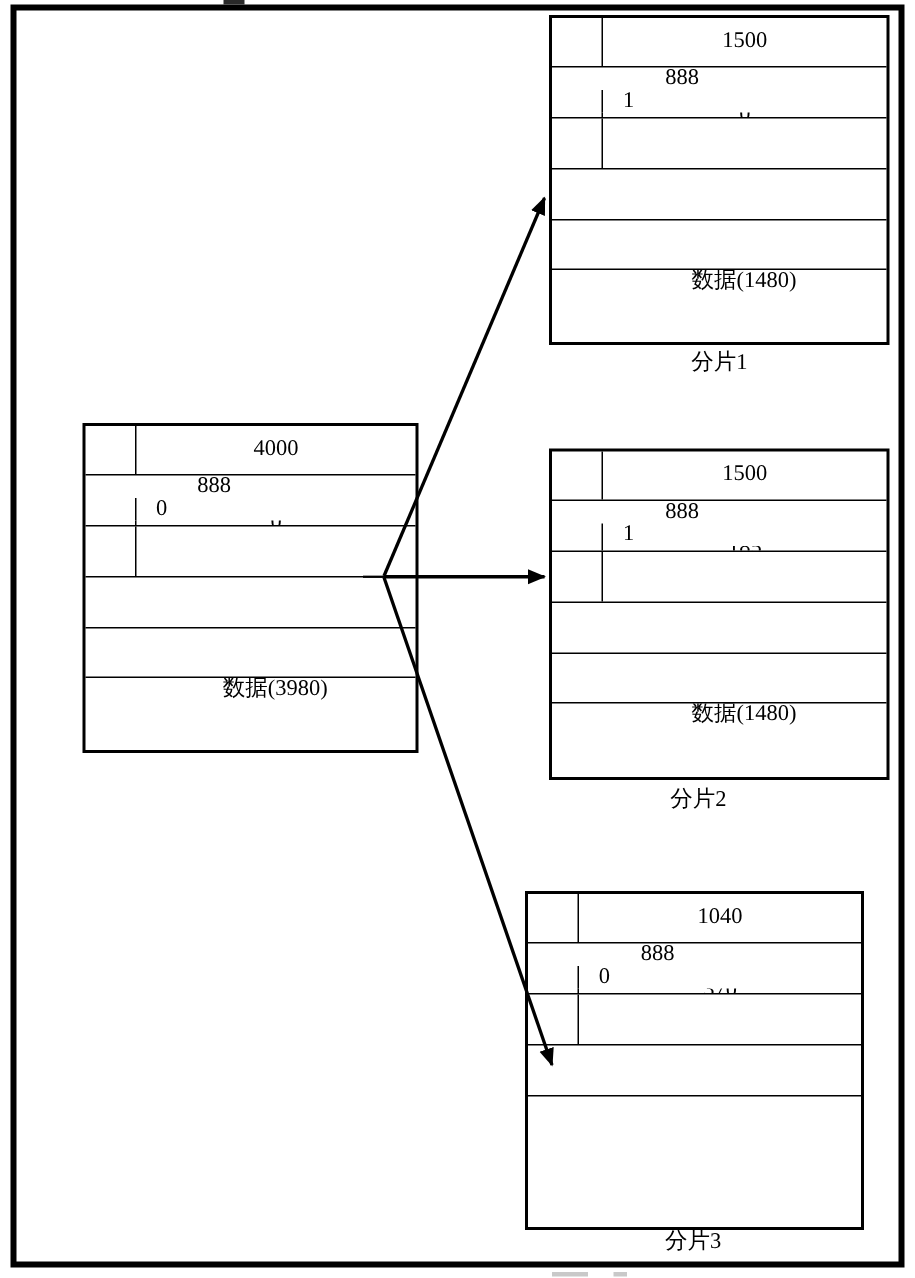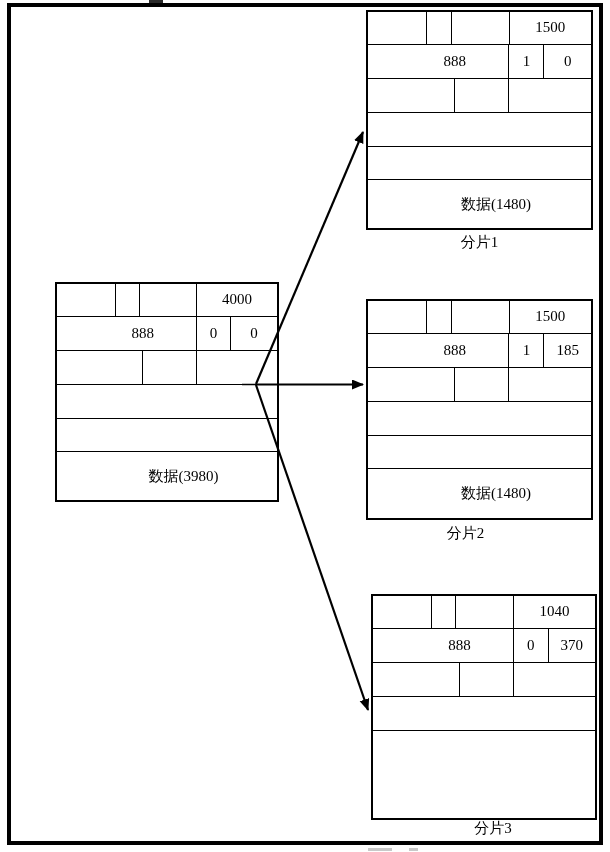--- a/index.html
+++ b/index.html
@@ -21,21 +21,21 @@
   }
   .under-mark{position:absolute;height:3px;background:#c9c9c9;}
   .hbox{
     position:absolute;
     border:2px solid #000;
     background:#fff;
     box-sizing:border-box;
     display:flex;flex-direction:column;
   }
   .hrow{
-    display:flex;flex-direction:row;
+    display:flex;flex-direction:column;
     box-sizing:border-box;
     flex:0 0 auto;
     padding-left:33px;
   }
   .hrow + .hrow{border-top:1.5px solid #000;}
   .r1{height:31.5px;}
   .r2{height:34px;}
   .r3{height:34px;}
   .r4{height:34px;}
   .r5{height:33.5px;}
@@ -156,21 +156,21 @@
     </div>
     <div class="hrow r5">
       <div class="hcell c-full"></div>
     </div>
     <div class="hrow r6">
       <div class="hcell c-full datacell">数据(1480)</div>
     </div>
   </div>
   <div class="caption" style="left:352px;top:522px;width:227px;">分片2</div>
 
-  <div class="hbox" style="left:371px;top:594px;width:226px;height:226px;">
+  <div class="hbox" style="left:350px;top:594px;width:226px;height:226px;">
     <div class="hrow r1">
       <div class="hcell c-ver"></div>
       <div class="hcell c-ihl"></div>
       <div class="hcell c-tos"></div>
       <div class="hcell c-len">1040</div>
     </div>
     <div class="hrow r2">
       <div class="hcell c-id">888</div>
       <div class="hcell c-flag">0</div>
       <div class="hcell c-off">370</div>
@@ -180,21 +180,21 @@
       <div class="hcell c-proto"></div>
       <div class="hcell c-sum"></div>
     </div>
     <div class="hrow r4">
       <div class="hcell c-full"></div>
     </div>
     <div class="hrow r5">
       <div class="hcell c-full"></div>
     </div>
   </div>
-  <div class="caption" style="left:380px;top:817px;width:226px;">分片3</div>
+  <div class="caption" style="left:349px;top:817px;width:226px;">分片3</div>
 
   <svg class="arrows" viewBox="0 0 610 852" xmlns="http://www.w3.org/2000/svg">
     <defs>
       <marker id="ah" markerUnits="userSpaceOnUse" markerWidth="14" markerHeight="12" refX="11" refY="5" orient="auto">
         <path d="M0,0 L12,5 L0,10 z" fill="#000"></path>
       </marker>
     </defs>
     <line x1="242" y1="384.5" x2="256" y2="384.5" stroke="#000" stroke-width="1.5"></line>
     <line x1="256" y1="384" x2="363" y2="132" stroke="#000" stroke-width="2.2" marker-end="url(#ah)"></line>
     <line x1="256" y1="384.5" x2="363" y2="384.5" stroke="#000" stroke-width="2.2" marker-end="url(#ah)"></line>

